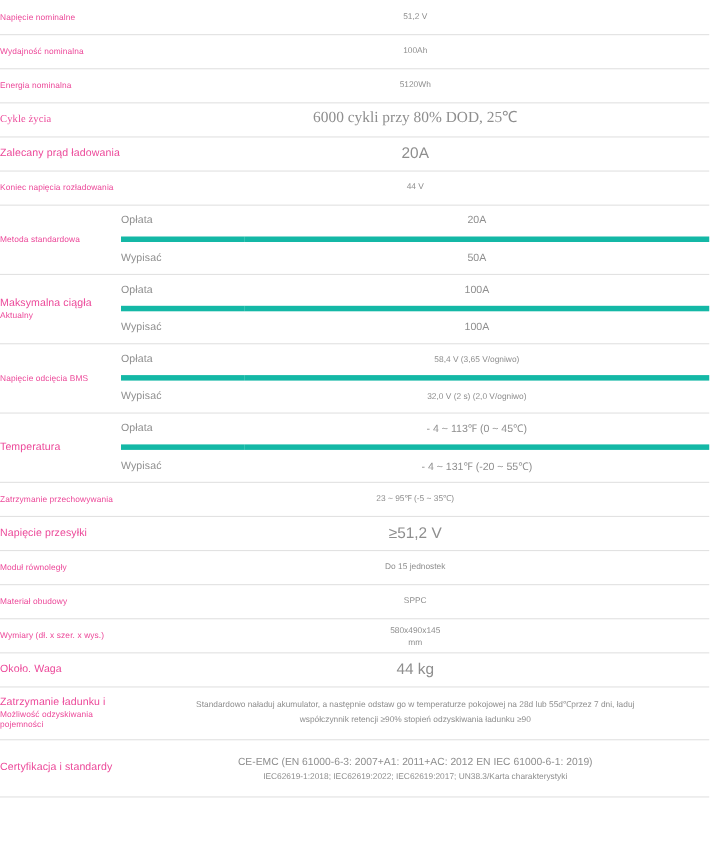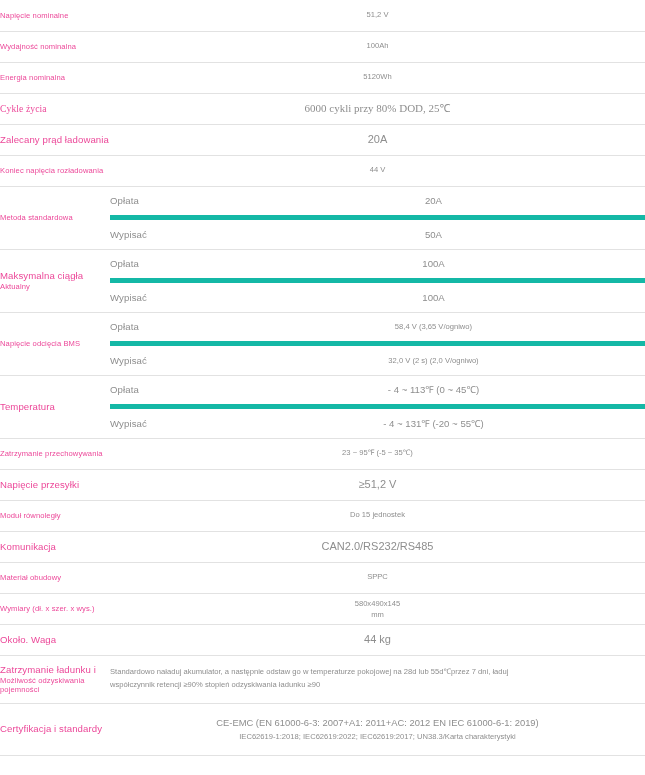--- a/index.html
+++ b/index.html
@@ -46,21 +46,21 @@
     letter-spacing: 0.1px;
   }
 
   
   .value-cell {
     text-align: center;
     color: #8e8e8e;
     line-height: 1.35;
   }
   .value-cell.vc-sm { font-size: 7.6px; }
-  .value-cell.vc-md { font-size: 11px; }
+  .value-cell.vc-md { font-size: 14px; }
 
   
   .value-wrap {
     display: block;
     width: 100%;
     text-align: center;
   }
 
   
   .group-cell { padding: 0; }
@@ -83,21 +83,21 @@
     letter-spacing: 0.1px;
   }
   .sub-value {
     text-align: center;
     color: #8e8e8e;
   }
   .sub-value.sv-sm { font-size: 7.6px; }
   .sub-value.sv-md { font-size: 9.6px; }
 
   .para {
-    text-align: left;
+    text-align: center;
     line-height: 1.65;
     font-size: 7.6px;
     padding: 0 14px;
   }
   .cert {
     text-align: center;
     line-height: 1.7;
   }
   .cert .c1 { font-size: 9.4px; display: block; }
   .cert .c2 { font-size: 7.6px; display: block; }
@@ -252,28 +252,20 @@
       </tr>
       <tr style="height: 31px;">
         <td class="label-cell sz-sm">
           <span class="lbl">Moduł równoległy</span>
         </td>
         <td class="value-cell vc-sm">
           <span class="value-wrap">Do 15 jednostek</span>
         </td>
       </tr>
       <tr style="height: 31px;">
-        <td class="label-cell sz-md">
-          <span class="lbl">Komunikacja</span>
-        </td>
-        <td class="value-cell vc-md">
-          <span class="value-wrap">CAN2.0/RS232/RS485</span>
-        </td>
-      </tr>
-      <tr style="height: 31px;">
         <td class="label-cell sz-sm">
           <span class="lbl">Materiał obudowy</span>
         </td>
         <td class="value-cell vc-sm">
           <span class="value-wrap">SPPC</span>
         </td>
       </tr>
       <tr style="height: 31px;">
         <td class="label-cell sz-sm">
           <span class="lbl">Wymiary (dł. x szer. x wys.)</span>

